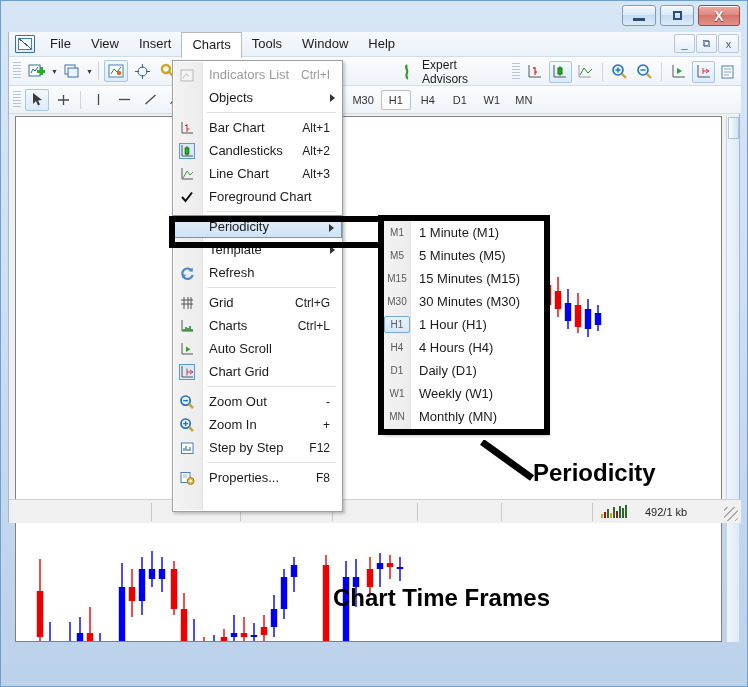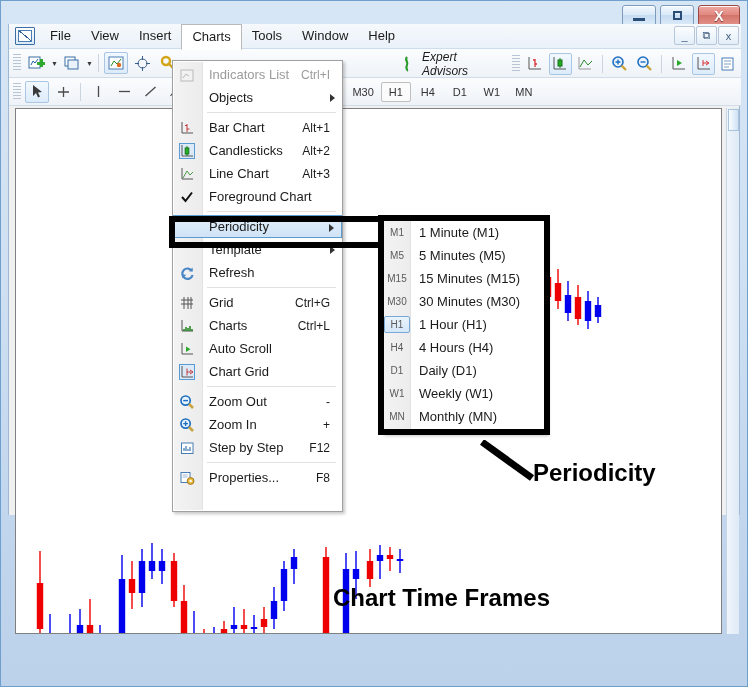--- a/index.html
+++ b/index.html
@@ -30,21 +30,21 @@
   .winbtn.max .sq{width:9px;height:9px;border:2px solid #2a4e77;box-sizing:border-box;}
   .winbtn.close{
     width:42px;
     background:linear-gradient(to bottom,#f0a9a3 0%,#e08a82 45%,#d4756c 50%,#e29189 100%);
     border-color:#9b4a43;
   }
   .winbtn.close .x{color:#ffffff;font-size:14px;font-weight:bold;text-shadow:0 1px 1px #7a332d;}
 
   
   .client{
-    position:absolute;left:8px;top:24px;width:732px;height:491px;
+    position:absolute;left:8px;top:32px;width:732px;height:491px;
     background:#f0f0f0;box-sizing:border-box;
     border-left:1px solid #9fb8d4;border-right:1px solid #9fb8d4;
   }
 
   
   .menubar{
     position:absolute;left:0;top:0;width:732px;height:25px;
     background:linear-gradient(to bottom,#f6f9fc,#eaf1f8);
     border-bottom:1px solid #cfdced;
     display:flex;align-items:center;box-sizing:border-box;
@@ -258,21 +258,21 @@
         </svg>
       </div>
       <div class="tbtn">
         <svg width="17" height="17" viewBox="0 0 17 17">
           <circle cx="6" cy="6" r="4" fill="none" stroke="#d3a418" stroke-width="2.4"></circle>
           <path d="M8 8 L15 15 M12 12 l2 -2 M14 14 l2 -2" stroke="#d3a418" stroke-width="2.4" fill="none"></path>
         </svg>
       </div>
     </div>
 
-    <div class="toolbar row1" style="left:385px;width:347px;background:transparent;border:none;font-style:italic;">
+    <div class="toolbar row1" style="left:385px;width:347px;background:transparent;border:none;">
       <div class="tbtn">
         <svg width="16" height="16" viewBox="0 0 16 16">
           <path d="M8 1 C5 4 10 6 8 9 C6 12 9 14 8 15" stroke="#2a9a2a" stroke-width="2.2" fill="none"></path>
         </svg>
       </div>
       <div class="eatext">Expert Advisors</div>
       <div class="grip"></div>
 
       <div class="tbtn">
         <svg width="17" height="17" viewBox="0 0 17 17">
@@ -484,20 +484,43 @@
           <rect x="568.8" y="192" width="6.4" height="20" fill="#0000ee"></rect>
           <line x1="582" x2="582" y1="188" y2="214" stroke="#0000ee" stroke-width="1.4"></line>
           <rect x="578.8" y="196" width="6.4" height="12" fill="#0000ee"></rect>
         </svg>
     </div>
 
     <div class="vscroll">
       <div class="thumb"></div>
     </div>
 
+    <div class="statusbar">
+      <div class="stcell" style="width:12px;border-right:none;"></div>
+      <div class="stcell" style="width:131px;"></div>
+      <div class="stcell" style="width:89px;"></div>
+      <div class="stcell" style="width:92px;"></div>
+      <div class="stcell" style="width:85px;"></div>
+      <div class="stcell" style="width:84px;"></div>
+      <div class="stcell" style="width:90px;border-right:none;"></div>
+      <div class="stcell" style="width:1px;background:#c9c9c9;border:none;"></div>
+      <div class="stsig">
+        <i style="height:4px;background:#d9a515"></i>
+          <i style="height:6px;background:#8a1b1b"></i>
+        <i style="height:9px;background:#2a6b2a"></i>
+          <i style="height:5px;background:#d9a515"></i>
+        <i style="height:11px;background:#2a6b2a"></i>
+          <i style="height:7px;background:#8a1b1b"></i>
+        <i style="height:12px;background:#2a6b2a"></i>
+          <i style="height:10px;background:#2a6b2a"></i>
+        <i style="height:13px;background:#2a6b2a"></i>
+      </div>
+      <div class="sttext">492/1 kb</div>
+      <div class="grip-res"></div>
+    </div>
 
   </div>
 
   <div class="menu" id="charts-menu" style="left:172px;top:60px;width:171px;height:452px;">
     <div class="gutter"></div>
     <div id="charts-menu-rows" style="position:relative;padding-top:2px;">
         <div class="row disabled">
           <div class="ico">
             <svg width="16" height="16" viewBox="0 0 16 16">
               <rect x="2" y="3" width="12" height="11" fill="#f2f2f2" stroke="#b9b9b9"></rect>

